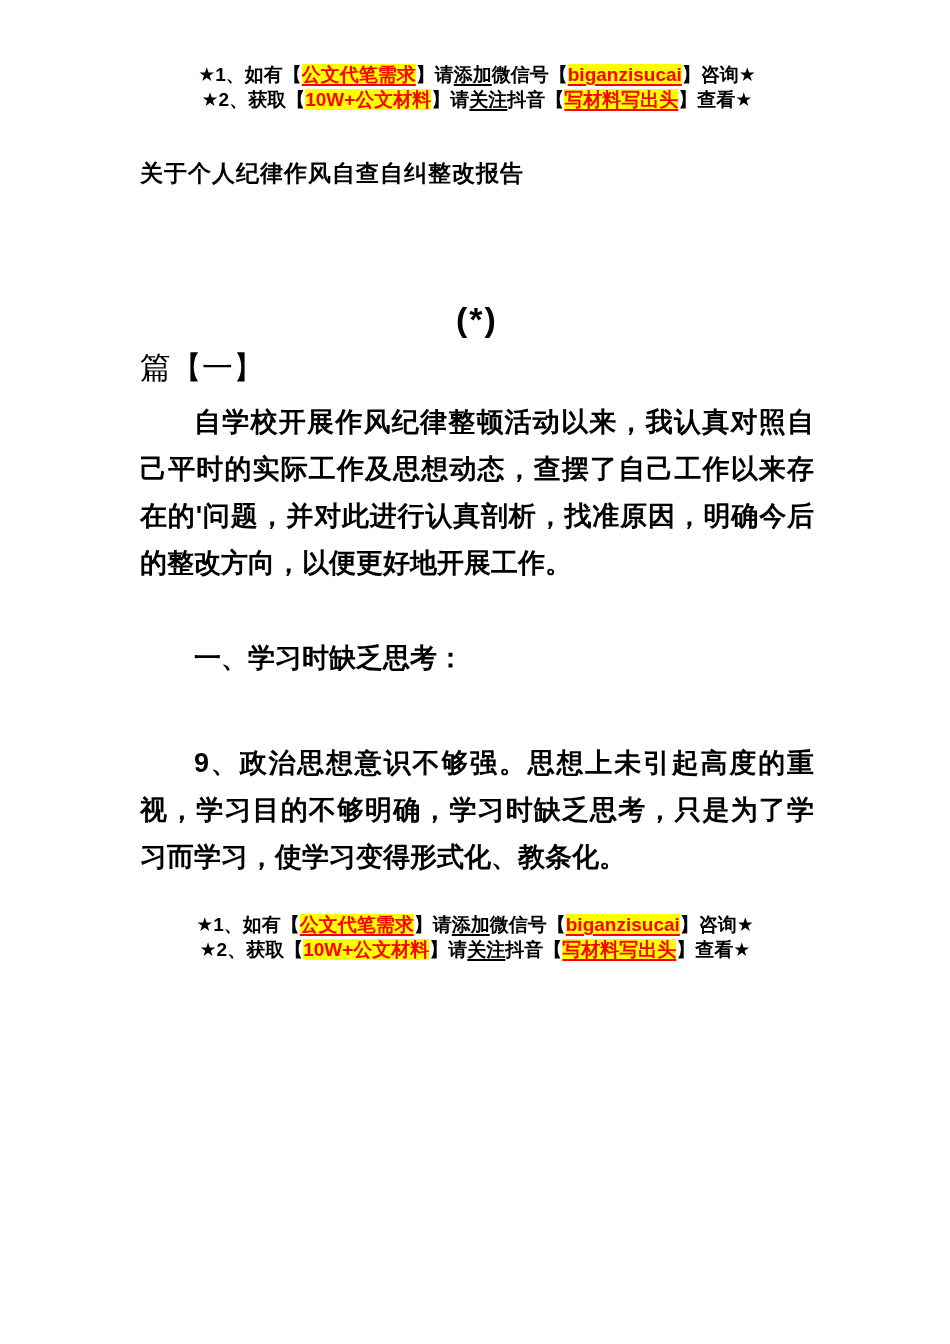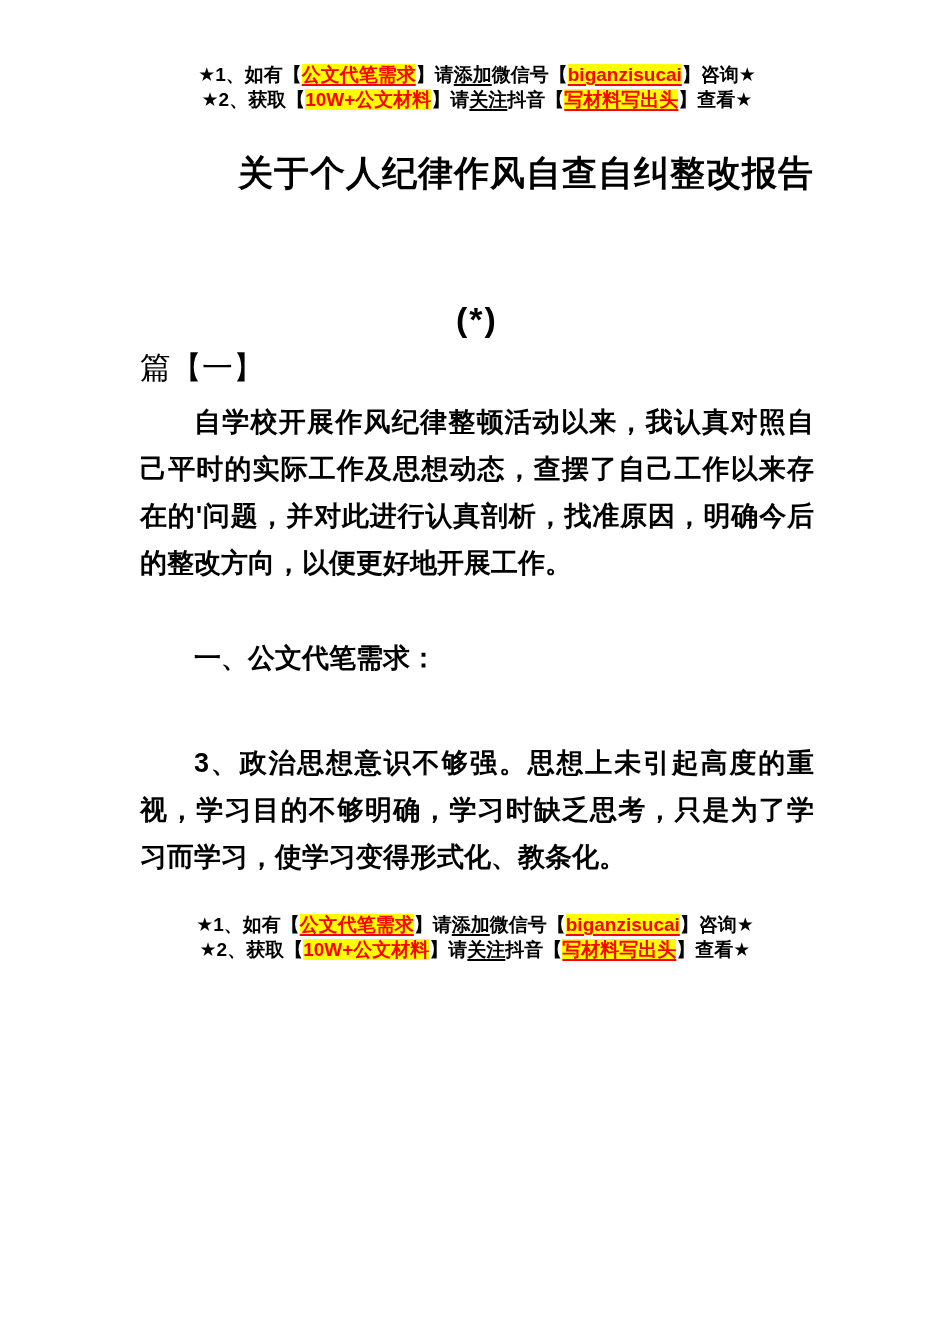--- a/index.html
+++ b/index.html
@@ -43,22 +43,22 @@
   }
   .u {
     text-decoration: underline;
     text-decoration-color: #000000;
     text-decoration-thickness: 2px;
     text-underline-offset: 3px;
   }
   
   .doc-title {
     margin: 38px 0 0 0;
-    text-align: right;
-    font-size: 35px;
+    text-align: left;
+    font-size: 23px;
     line-height: 46px;
     font-weight: bold;
     letter-spacing: 1px;
   }
   .star-mark {
     margin-top: 98px;
     text-align: center;
     font-size: 34px;
     line-height: 50px;
     font-weight: bold;
@@ -92,21 +92,21 @@
     <div class="promo-line"><span>★2、获取【</span><span class="hl">10W+公文材料</span><span>】请</span><span class="u">关注</span><span>抖音【</span><span class="hl hl-u">写材料写出头</span><span>】查看★</span></div>
   </div>
 
   <h1 class="doc-title">关于个人纪律作风自查自纠整改报告</h1>
 
   <div class="star-mark">(*)</div>
 
   <div class="section-label">篇【一】</div>
 
   <p class="body-par par-1">自学校开展作风纪律整顿活动以来，我认真对照自己平时的实际工作及思想动态，查摆了自己工作以来存在的'问题，并对此进行认真剖析，找准原因，明确今后的整改方向，以便更好地开展工作。</p>
-  <p class="body-par par-2">一、公文代笔需求：</p>
-  <p class="body-par par-3">3、政治思想意识不够强。思想上未引起高度的重视，学习目的不够明确，学习时缺乏思考，只是为了学习而学习，使学习变得形式化、教条化。</p>
+  <p class="body-par par-2">一、学习时缺乏思考：</p>
+  <p class="body-par par-3">9、政治思想意识不够强。思想上未引起高度的重视，学习目的不够明确，学习时缺乏思考，只是为了学习而学习，使学习变得形式化、教条化。</p>
 
   <div class="promo promo-footer">
     <div class="promo-line"><span>★1、如有【</span><span class="hl hl-u">公文代笔需求</span><span>】请</span><span class="u">添加</span><span>微信号【</span><span class="hl hl-u">biganzisucai</span><span>】咨询★</span></div>
     <div class="promo-line"><span>★2、获取【</span><span class="hl">10W+公文材料</span><span>】请</span><span class="u">关注</span><span>抖音【</span><span class="hl hl-u">写材料写出头</span><span>】查看★</span></div>
   </div>
 
 </div>
 
 </body></html>

